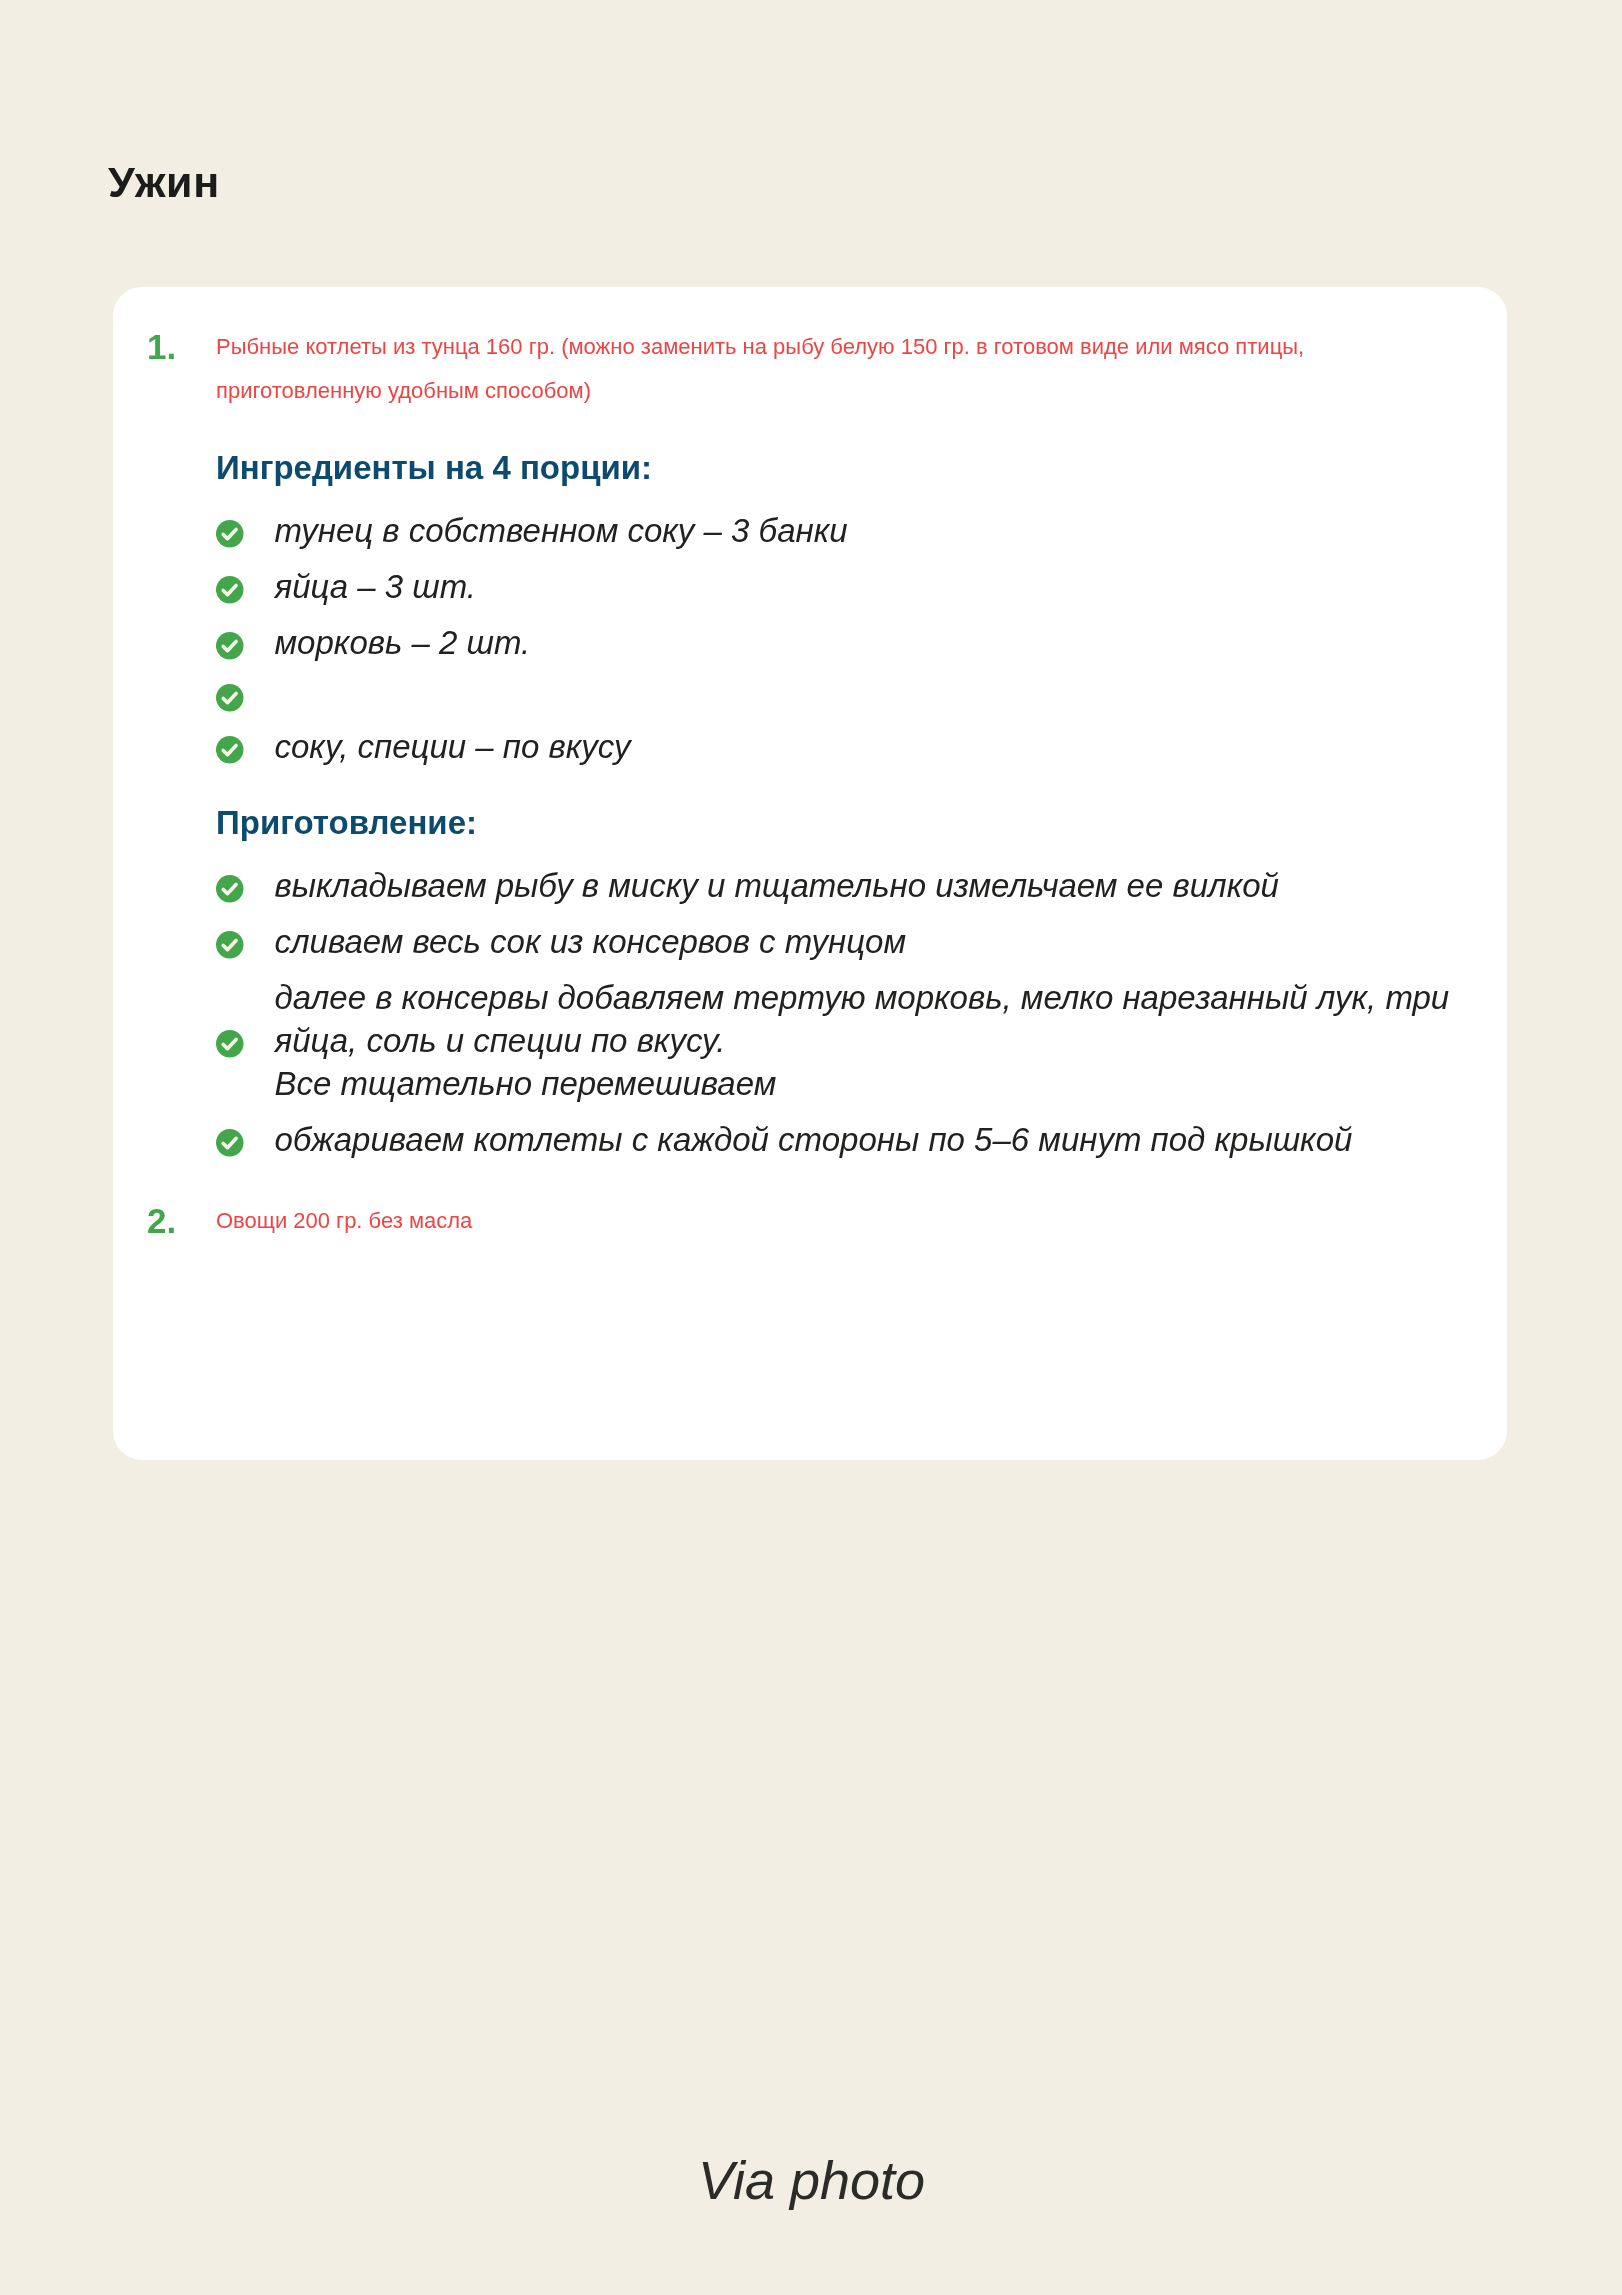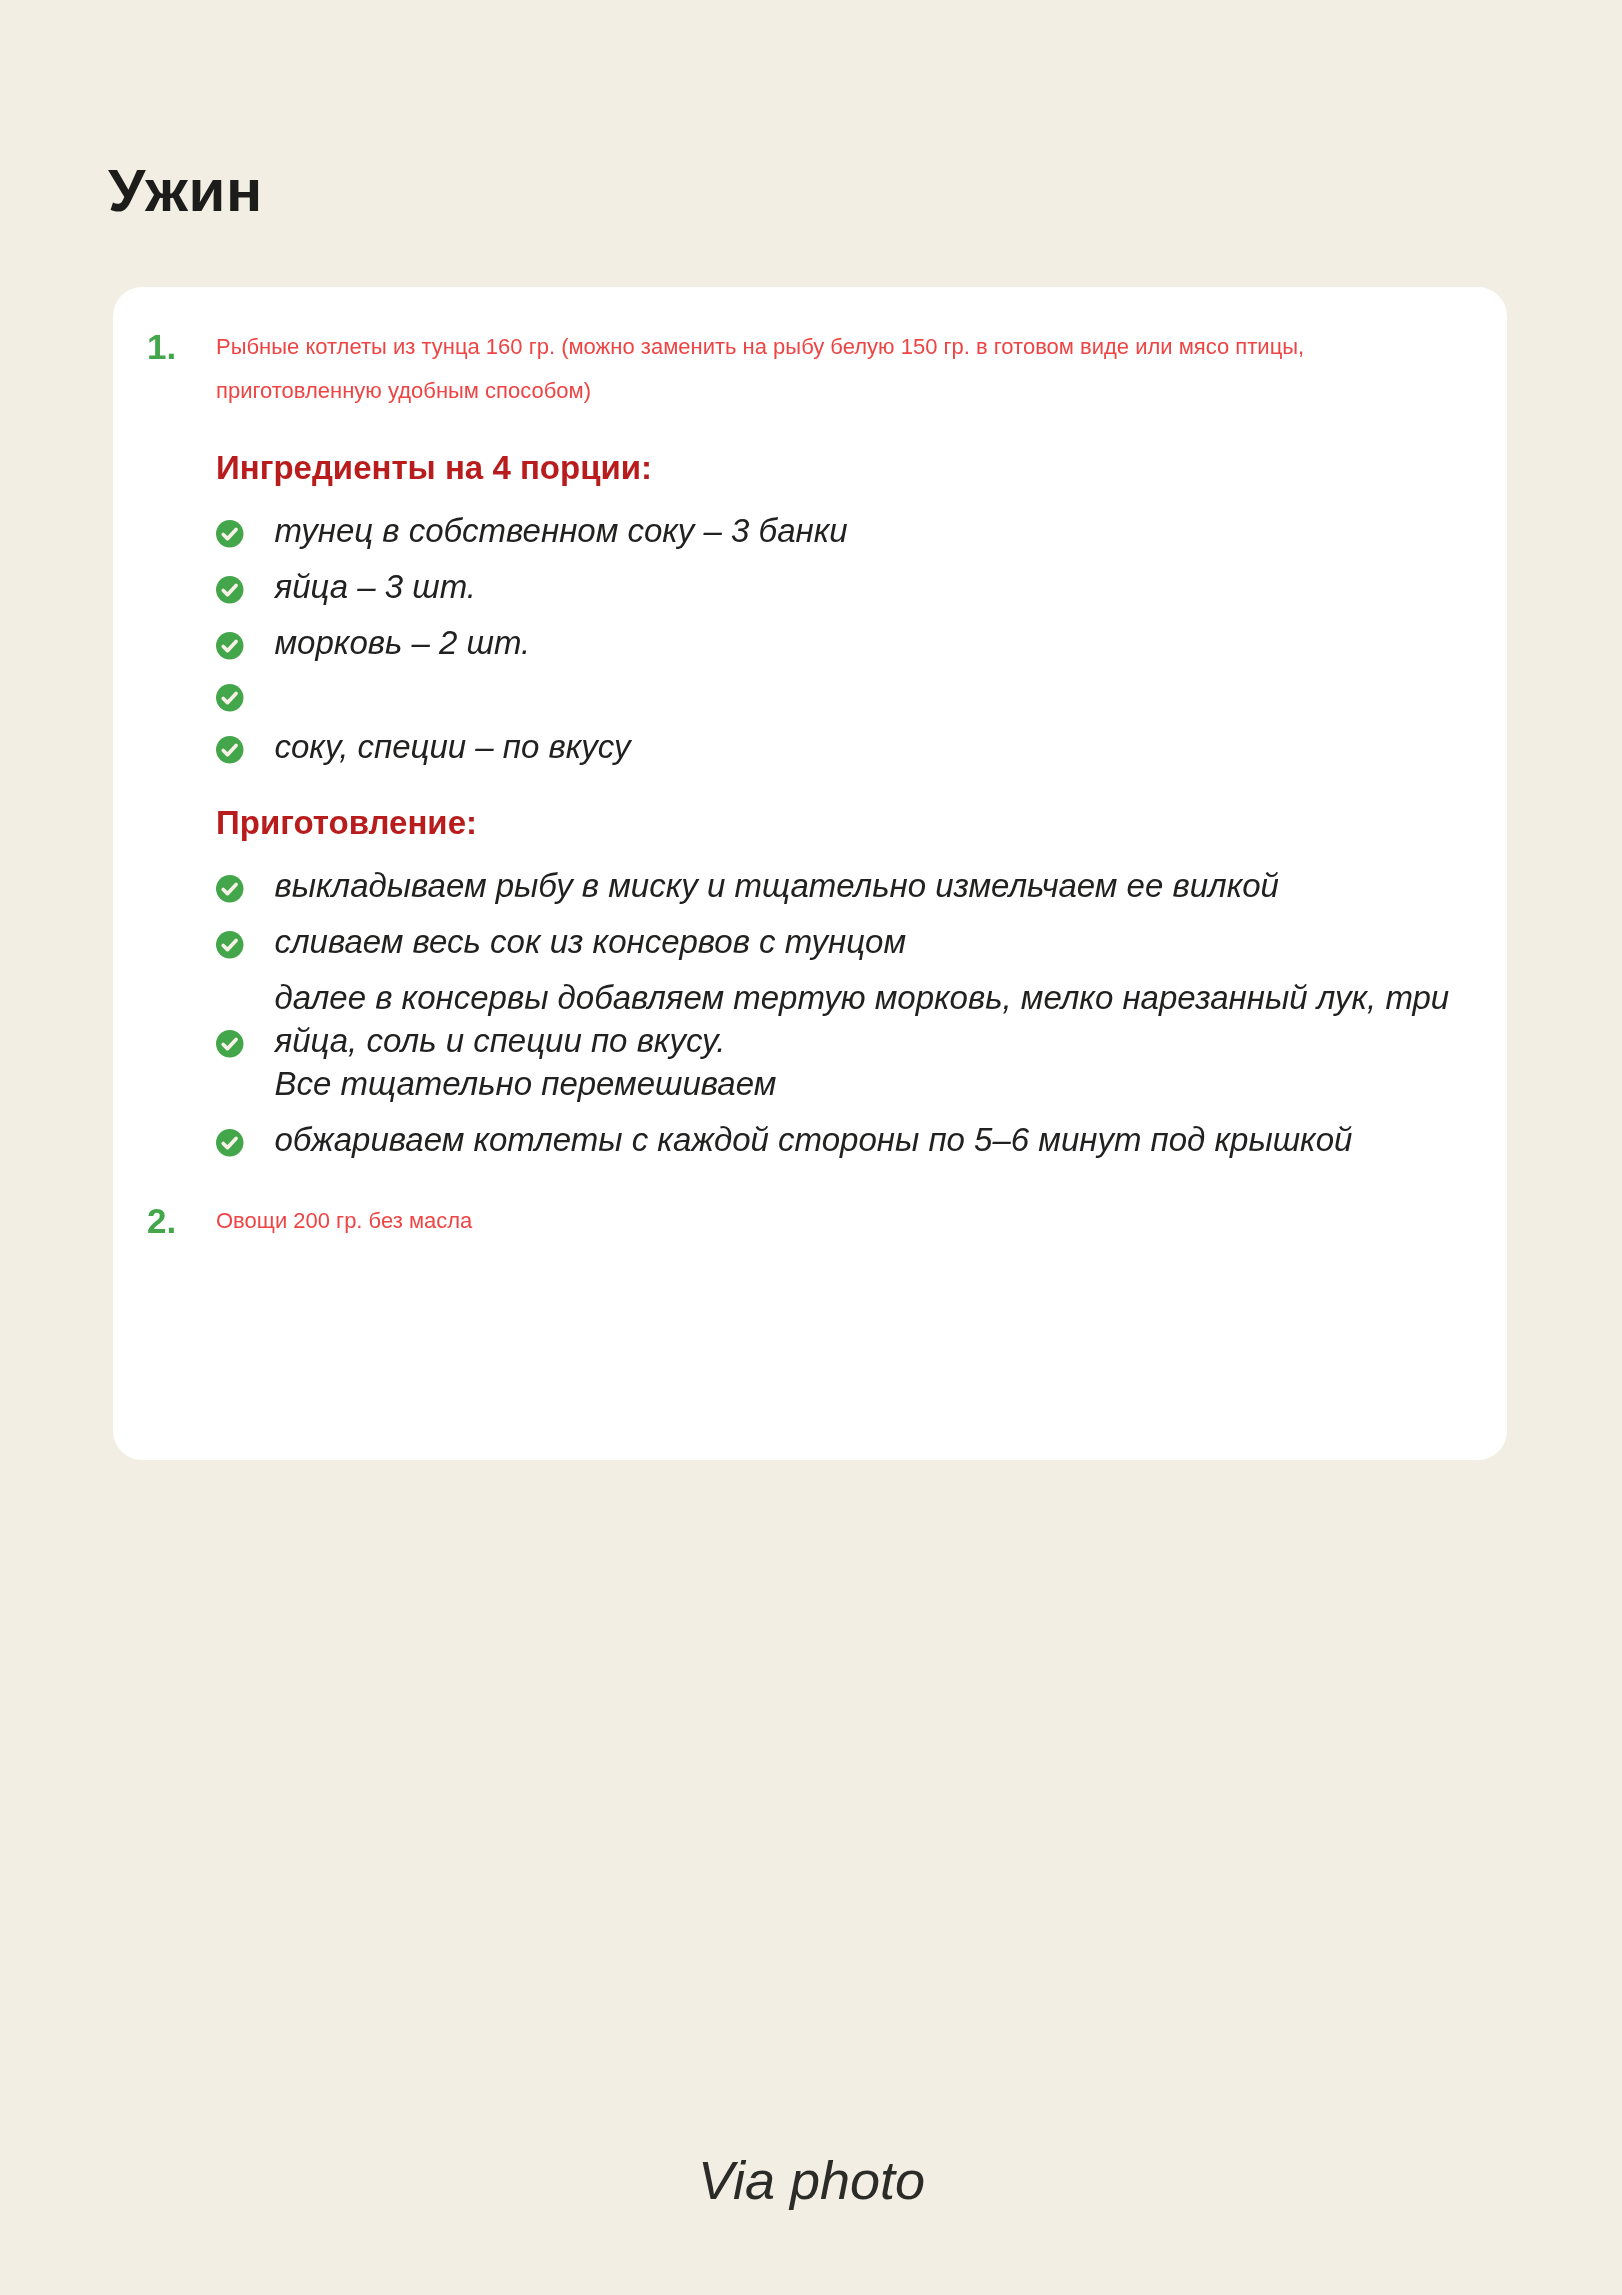--- a/index.html
+++ b/index.html
@@ -5,42 +5,42 @@
   html,body { margin:0; padding:0; }
   body {
     width:1623px; height:2295px;
     background:#f2eee3;
     position:relative;
     font-family:"Liberation Sans","DejaVu Sans",sans-serif;
     color:#212120;
   }
   .page-title {
     position:absolute; left:108px; top:161px;
-    margin:0; font-size:60px; line-height:1;
+    margin:0; font-size:43px; line-height:1;
     font-weight:600; letter-spacing:0.7px; color:#1c1c1a;
   }
   .card {
     position:absolute; left:113px; top:287px;
     width:1394px; min-height:1173px;
     background:#ffffff; border-radius:29px;
     box-sizing:border-box;
     padding:38px 56px 30px 34px;
   }
   .item { display:flex; align-items:flex-start; }
   .item + .item { margin-top:38px; }
   .item-num {
     flex:0 0 69px;
     font-weight:700; font-size:35px; line-height:44px;
     color:#43a64b;
   }
   .item-body { flex:1; min-width:0; }
   .item-text { font-size:22px; line-height:44px; color:#ef4444; }
   .section-heading {
     font-size:33px; line-height:39px; font-weight:700;
-    margin:35px 0 22px 0; color:#b91c1c;
+    margin:35px 0 22px 0; color:#0c4a6e;
   }
   .bullet-row { display:flex; align-items:center; margin:0 0 13px 0; }
   .bullet-row:last-child { margin-bottom:0; }
   .check-icon { flex:0 0 27.5px; width:27.5px; height:27.5px; margin-top:7.2px; }
   .bullet-text {
     margin-left:31px;
     font-size:33px; line-height:43px;
     font-style:italic; color:#212120;
     white-space:pre-line;
   }

